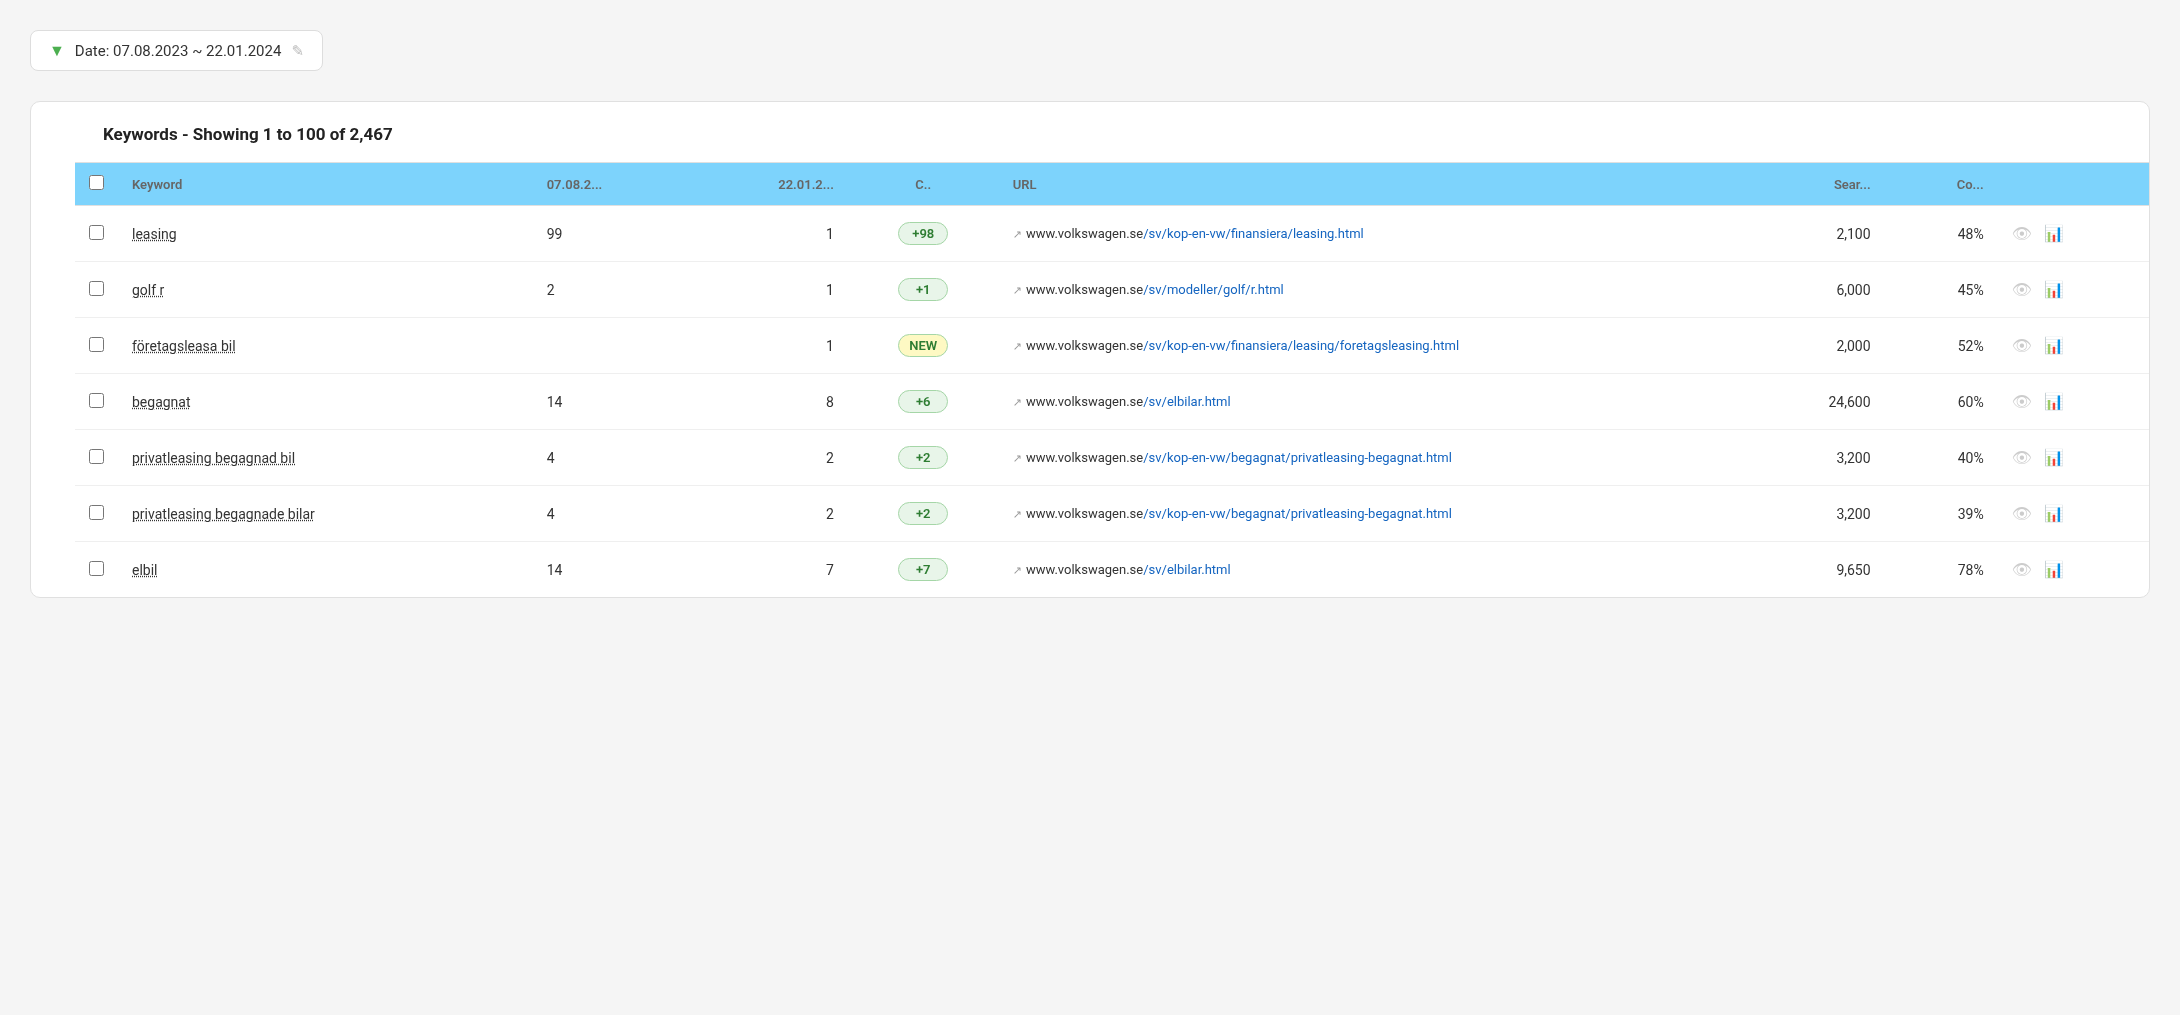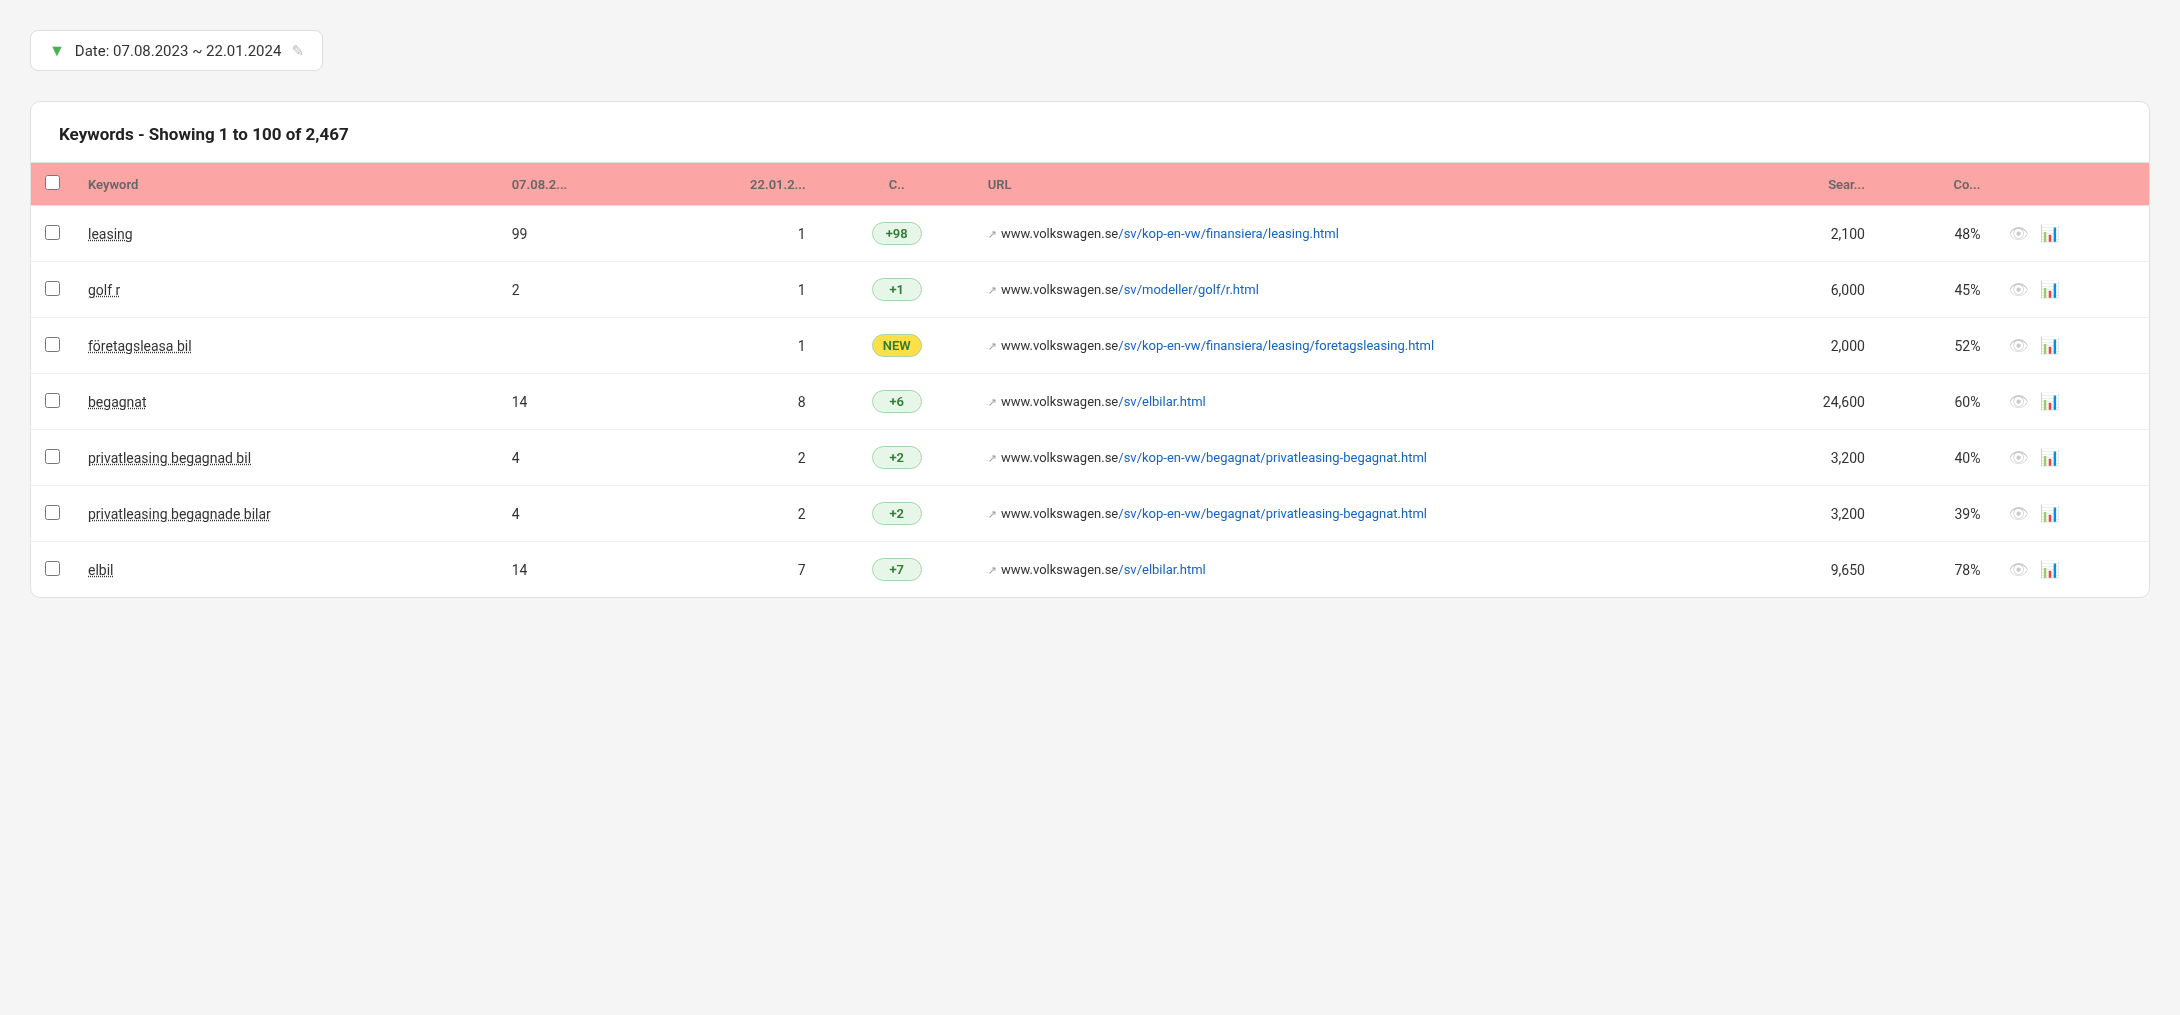--- a/index.html
+++ b/index.html
@@ -32,36 +32,37 @@
     .filter-edit-icon {
       color: #bbb;
       font-size: 15px;
       cursor: pointer;
     }
     .card {
       background: #fff;
       border-radius: 10px;
       border: 1px solid #e0e0e0;
       overflow: hidden;
+      padding-left: 44px;
     }
     .card-header {
       padding: 22px 28px 18px 28px;
       border-bottom: 1px solid #e0e0e0;
     }
     .card-title {
       font-weight: 700;
       font-size: 17px;
       color: #222;
     }
     table {
       width: 100%;
       border-collapse: collapse;
     }
     thead tr {
-      background: #fca5a5;
+      background: #7dd3fc;
       border-bottom: 1px solid #e0e0e0;
     }
     thead th {
       padding: 12px 14px;
       font-weight: 600;
       font-size: 13px;
       color: #666;
       text-align: left;
       white-space: nowrap;
     }
@@ -102,21 +103,21 @@
       font-weight: 600;
       min-width: 50px;
       text-align: center;
     }
     .change-badge.positive {
       background: #e8f5e9;
       color: #2e7d32;
       border: 1px solid #a5d6a7;
     }
     .change-badge.new-badge {
-      background: #fde047;
+      background: #fef9c3;
       color: #2e7d32;
       border: 1px solid #a5d6a7;
     }
     .url-cell {
       font-size: 13px;
       color: #555;
       max-width: 380px;
     }
     .url-cell .url-domain {
       color: #333;

